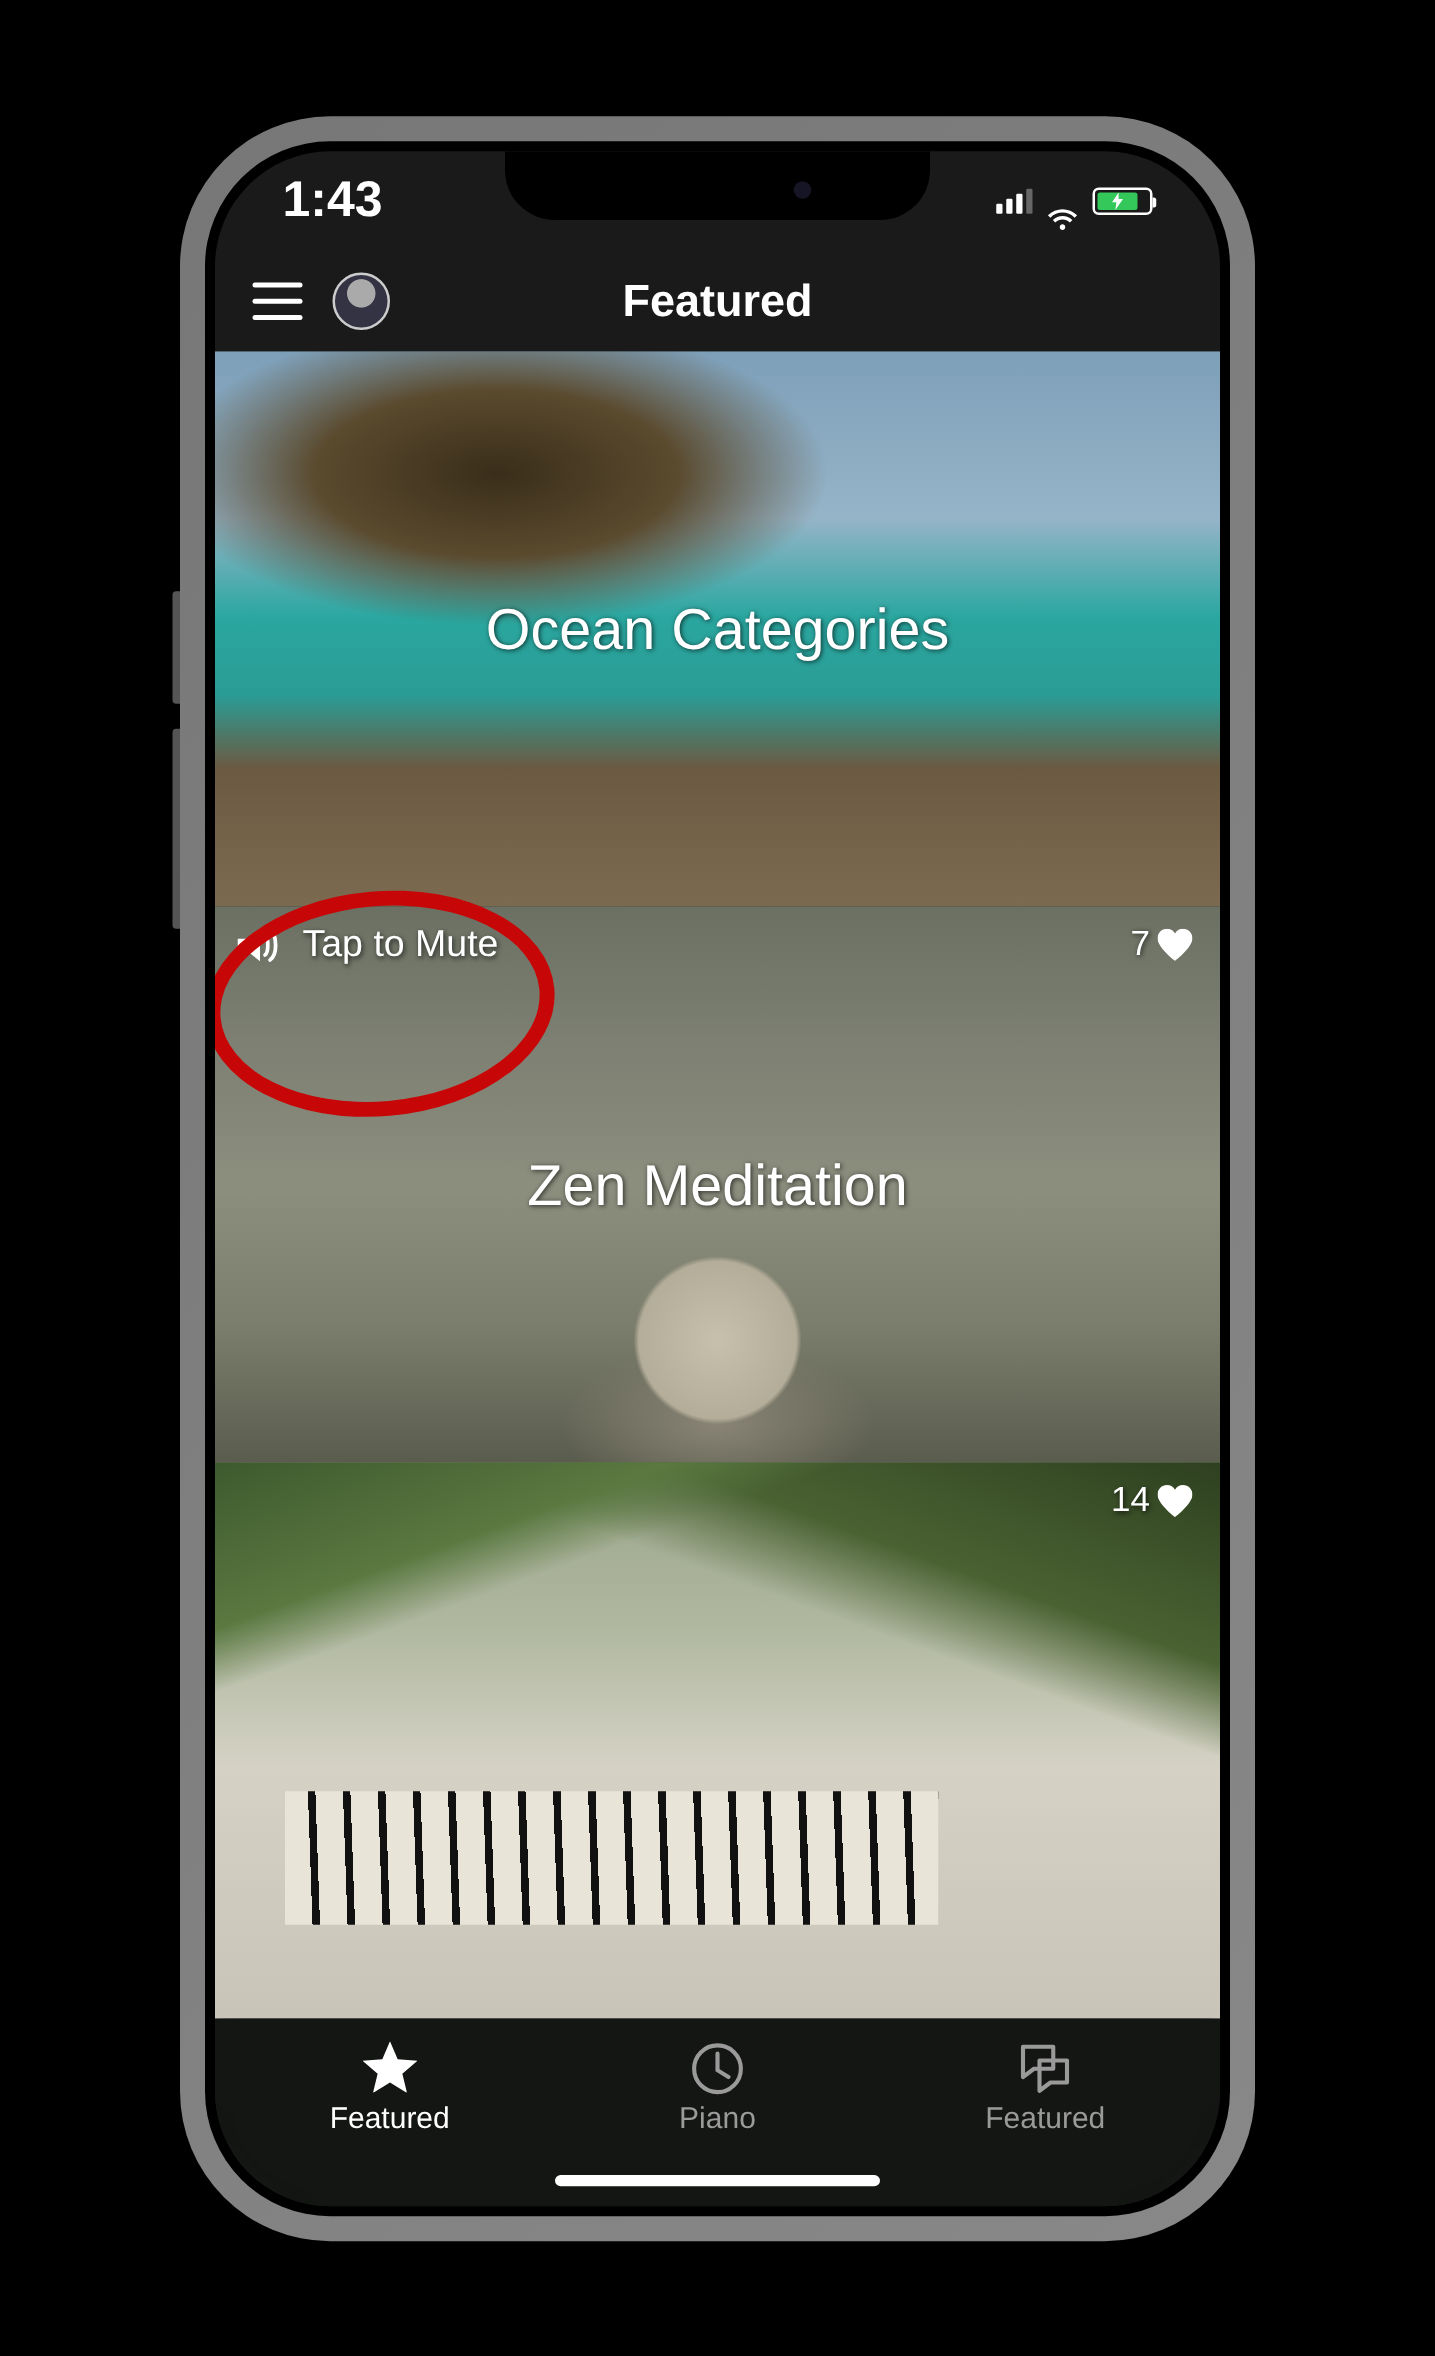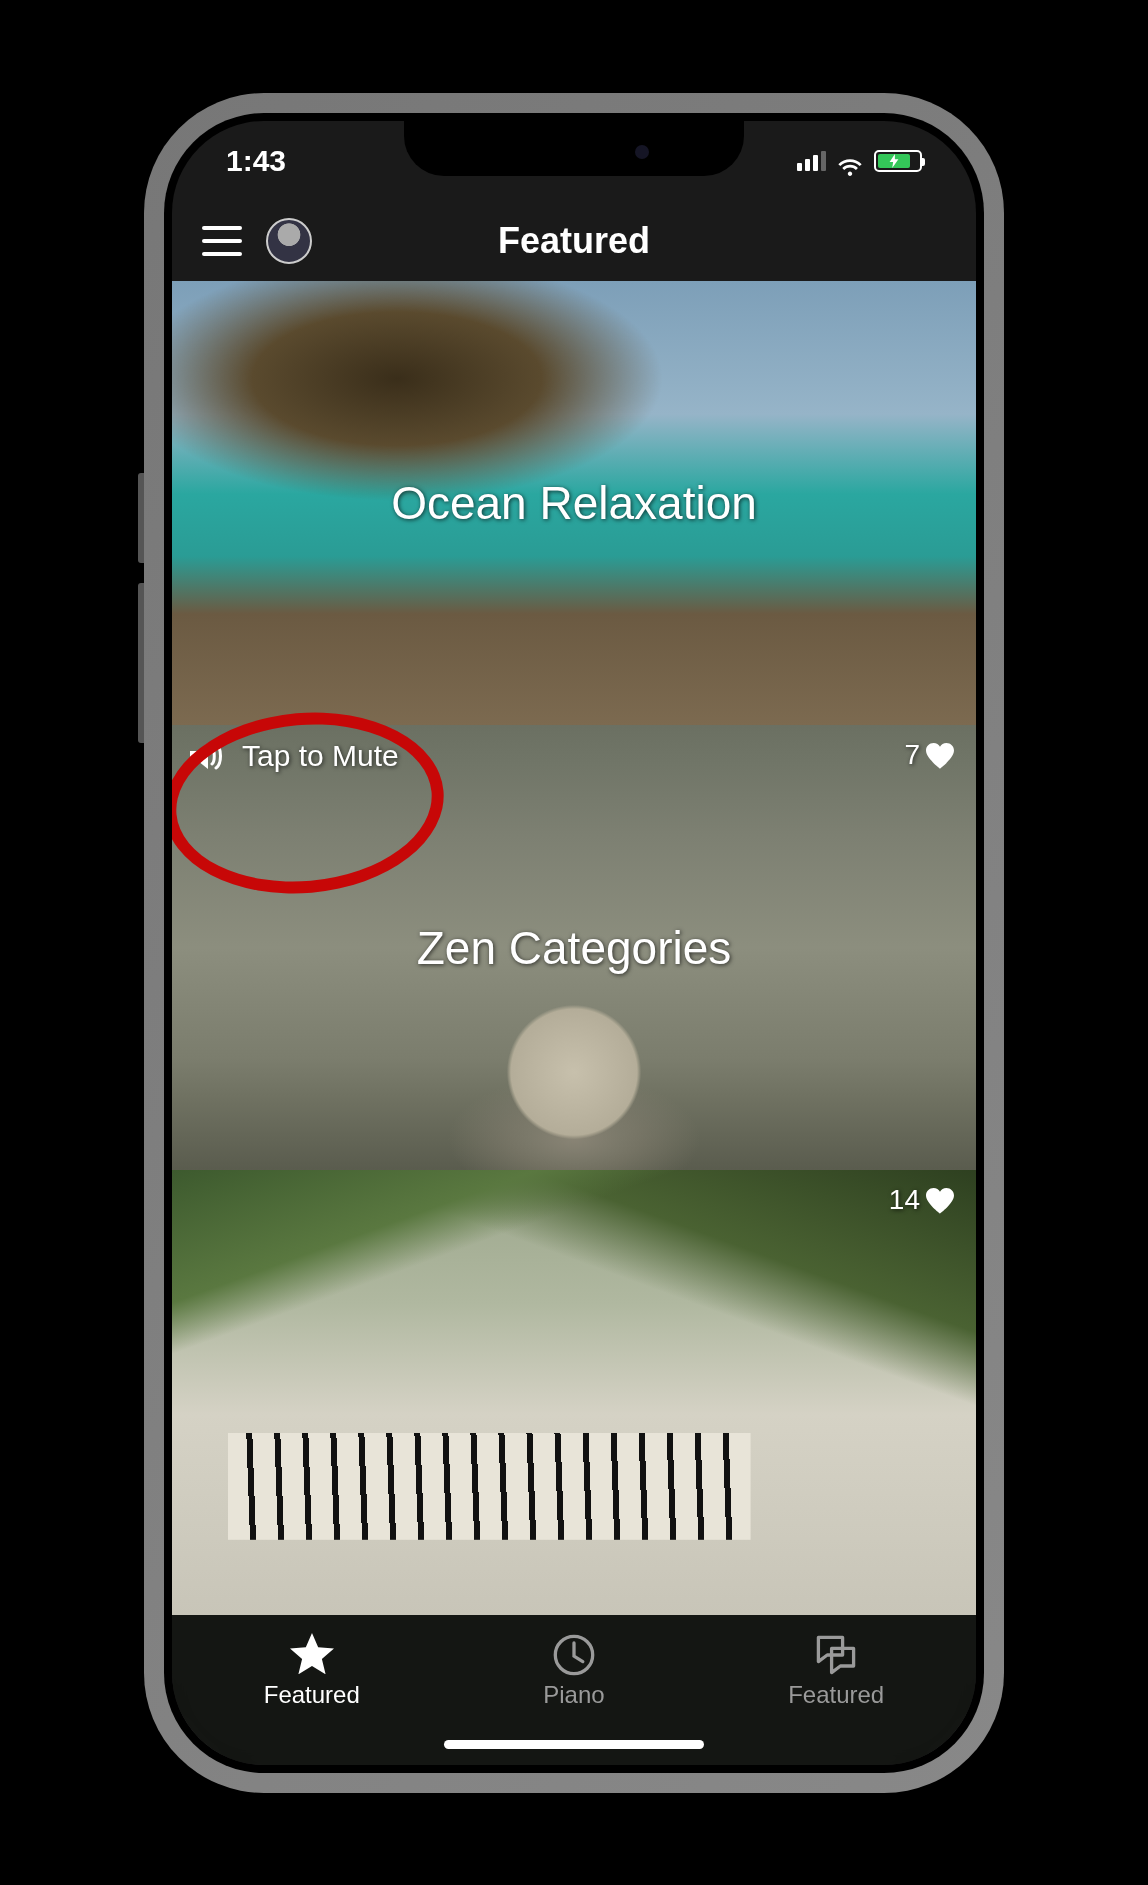--- a/index.html
+++ b/index.html
@@ -64,21 +64,21 @@
     }
     
     .status-bar {
       height:80px;
       display:flex;
       justify-content:space-between;
       align-items:center;
       padding:0 54px 0 54px;
       color:#fff;
       font-weight:600;
-      font-size:30px;
+      font-size:40px;
     }
     .status-right { display:flex; align-items:center; gap:10px; }
     .signal { display:flex; align-items:flex-end; gap:3px; }
     .signal span{ width:5px; background:#fff; border-radius:1px;}
     .signal span:nth-child(1){height:8px}
     .signal span:nth-child(2){height:12px}
     .signal span:nth-child(3){height:16px}
     .signal span:nth-child(4){height:20px; background:#666;}
     .wifi { width:28px; height:22px; position:relative; }
     .wifi svg{ width:100%; height:100%; }
@@ -237,21 +237,21 @@
             <span></span>
             <span></span>
         </div>
         <div class="profile-btn"></div>
         <div class="nav-title">Featured</div>
       </div>
 
       <div class="card-list">
 
         <div class="card bg-ocean">
-          <span class="card-title">Ocean Relaxation</span>
+          <span class="card-title">Ocean Categories</span>
         </div>
 
         <div class="card bg-zen">
           <div class="mute-control">
             <span class="sp-icn">
               <svg viewBox="0 0 36 30">
                   <path d="M0 10v10h8l10 8V2L8 10H0z" fill="#fff"></path>
                   <path d="M22 7c3 2 3 14 0 16M26 3c6 4 6 20 0 24" stroke="#fff" stroke-width="3" fill="none" stroke-linecap="round"></path>
                 </svg>
             </span>
@@ -259,21 +259,21 @@
             <div class="annotation-circle"></div>
           </div>
           <div class="card-likes">
             <span>7</span>
             <span class="heart">
               <svg viewBox="0 0 24 22">
                   <path d="M12 22S0 13 0 6.5C0 2.9 2.9 0 6.5 0 8.9 0 11 1.3 12 3.2 13 1.3 15.1 0 17.5 0 21.1 0 24 2.9 24 6.5 24 13 12 22 12 22z" fill="#fff"></path>
                 </svg>
             </span>
           </div>
-          <span class="card-title">Zen Categories</span>
+          <span class="card-title">Zen Meditation</span>
         </div>
 
         <div class="card bg-piano">
           <div class="card-likes">
             <span>14</span>
             <span class="heart">
               <svg viewBox="0 0 24 22">
                   <path d="M12 22S0 13 0 6.5C0 2.9 2.9 0 6.5 0 8.9 0 11 1.3 12 3.2 13 1.3 15.1 0 17.5 0 21.1 0 24 2.9 24 6.5 24 13 12 22 12 22z" fill="#fff"></path>
                 </svg>
             </span>

